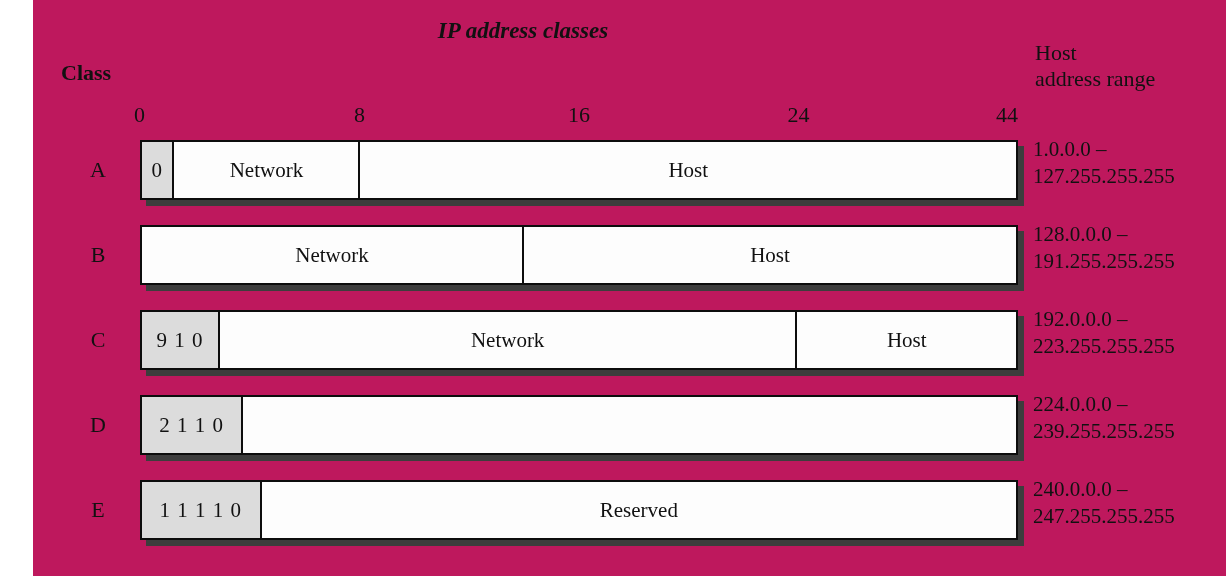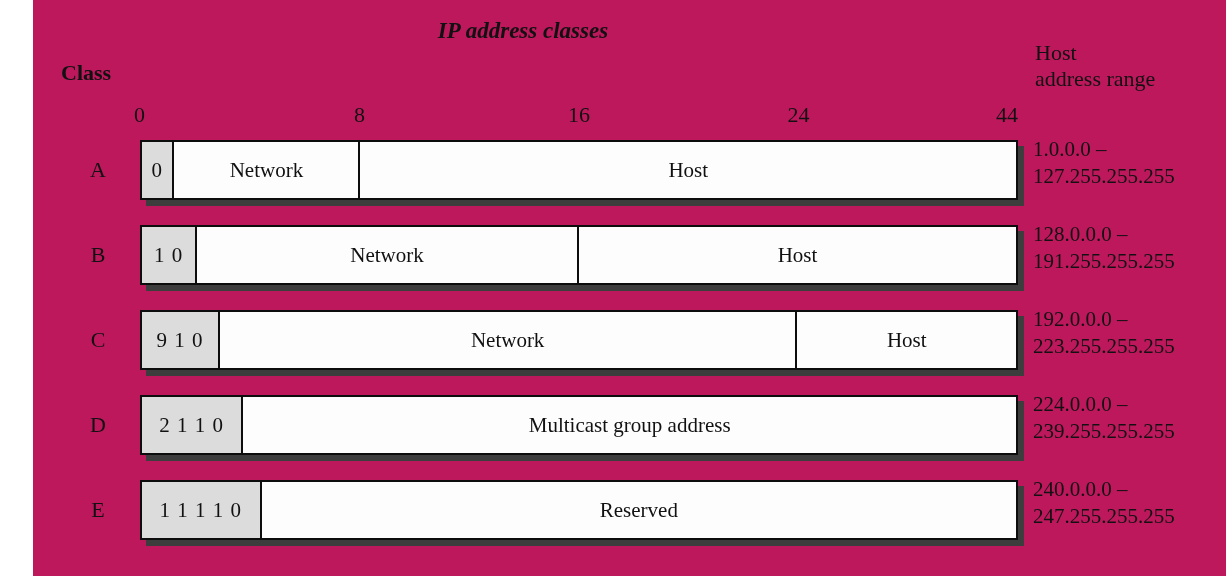--- a/index.html
+++ b/index.html
@@ -122,21 +122,20 @@
     </div>
     <div class="range">
       <div>1.0.0.0 –</div>
       <div>127.255.255.255</div>
     </div>
   </div>
 
   <div class="row" style="top:225px">
     <div class="letter">B</div>
     <div class="bar">
-      <div class="cell prefix" style="flex:0 0 6.3%">1 0</div>
       <div class="cell" style="flex:0 0 43.7%">Network</div>
       <div class="cell grow">Host</div>
     </div>
     <div class="range">
       <div>128.0.0.0 –</div>
       <div>191.255.255.255</div>
     </div>
   </div>
 
   <div class="row" style="top:310px">
@@ -149,21 +148,20 @@
     <div class="range">
       <div>192.0.0.0 –</div>
       <div>223.255.255.255</div>
     </div>
   </div>
 
   <div class="row" style="top:395px">
     <div class="letter">D</div>
     <div class="bar">
       <div class="cell prefix" style="flex:0 0 11.6%">2 1 1 0</div>
-      <div class="cell grow">Multicast group address</div>
     </div>
     <div class="range">
       <div>224.0.0.0 –</div>
       <div>239.255.255.255</div>
     </div>
   </div>
 
   <div class="row" style="top:480px">
     <div class="letter">E</div>
     <div class="bar">

